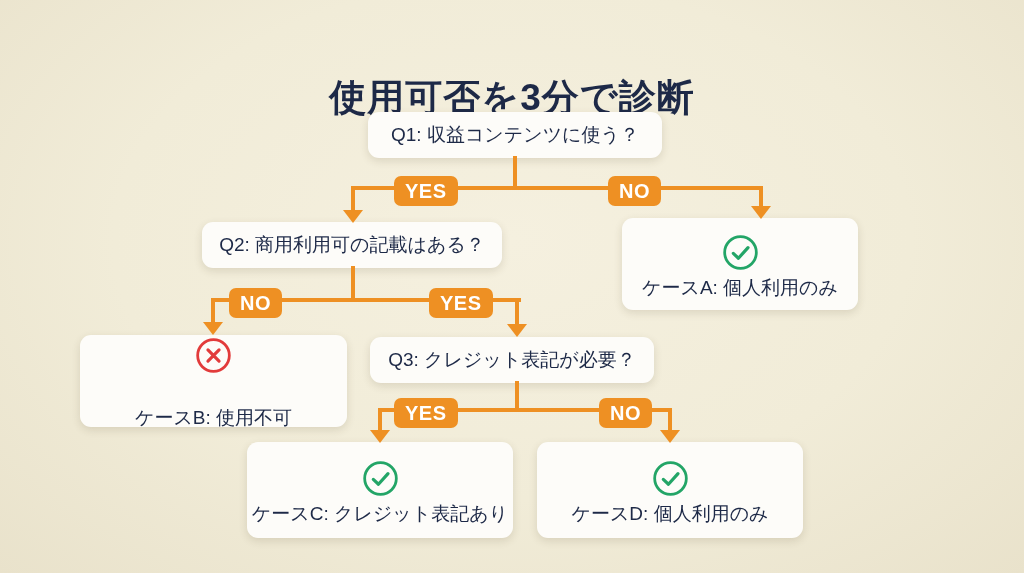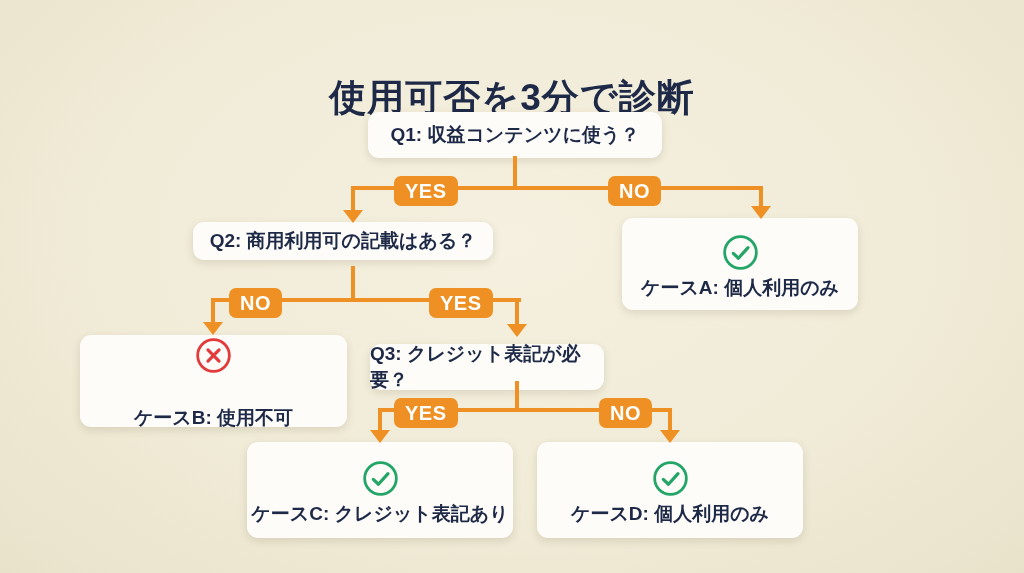--- a/index.html
+++ b/index.html
@@ -22,21 +22,21 @@
   }
   .title{
     position:absolute;left:0;top:30px;width:1024px;
     text-align:center;font-size:37px;font-weight:800;
     color:var(--navy);letter-spacing:1px;margin-top:43px;
   }
   .node{
     position:absolute;background:var(--card);border-radius:11px;
     box-shadow:0 3px 9px rgba(70,60,30,.14);
     display:flex;align-items:center;justify-content:center;
-    color:var(--navy);font-weight:700;
+    color:var(--navy);font-weight:400;
   }
   .q-node{font-size:19px;}
   .case-node{flex-direction:column;gap:7px;font-size:19px;padding-top:2px;}
   .case-node .label{line-height:1;}
   .icon{width:37px;height:37px;display:block;}
   .icon svg{width:100%;height:100%;display:block;}
   .connector{position:absolute;background:var(--orange);}
   .arrowhead{
     position:absolute;width:0;height:0;
     border-left:10px solid transparent;
@@ -70,22 +70,22 @@
   .stub3{left:515px;top:381px;width:4px;height:31px;}
   .h3{left:378px;top:408px;width:294px;height:4px;}
   .drop3l{left:378px;top:408px;width:4px;height:24px;}
   .drop3r{left:668px;top:408px;width:4px;height:24px;}
   .ah3l{left:370px;top:430px;}
   .ah3r{left:660px;top:430px;}
   .b-yes3{left:394px;top:398px;}
   .b-no3{left:599px;top:398px;}
   
   .q1{left:368px;top:112px;width:294px;height:46px;}
-  .q2{left:193px;top:222px;width:300px;height:38px;}
-  .q3{left:370px;top:344px;width:234px;height:46px;}
+  .q2{left:202px;top:222px;width:300px;height:46px;}
+  .q3{left:370px;top:337px;width:284px;height:46px;}
   .case-a{left:622px;top:218px;width:236px;height:92px;}
   .case-b{left:80px;top:335px;width:267px;height:92px;justify-content:space-between;}
   .case-c{left:247px;top:442px;width:266px;height:96px;}
   .case-d{left:537px;top:442px;width:266px;height:96px;}
 </style>
 </head>
 <body>
 
 <div class="canvas">
 

